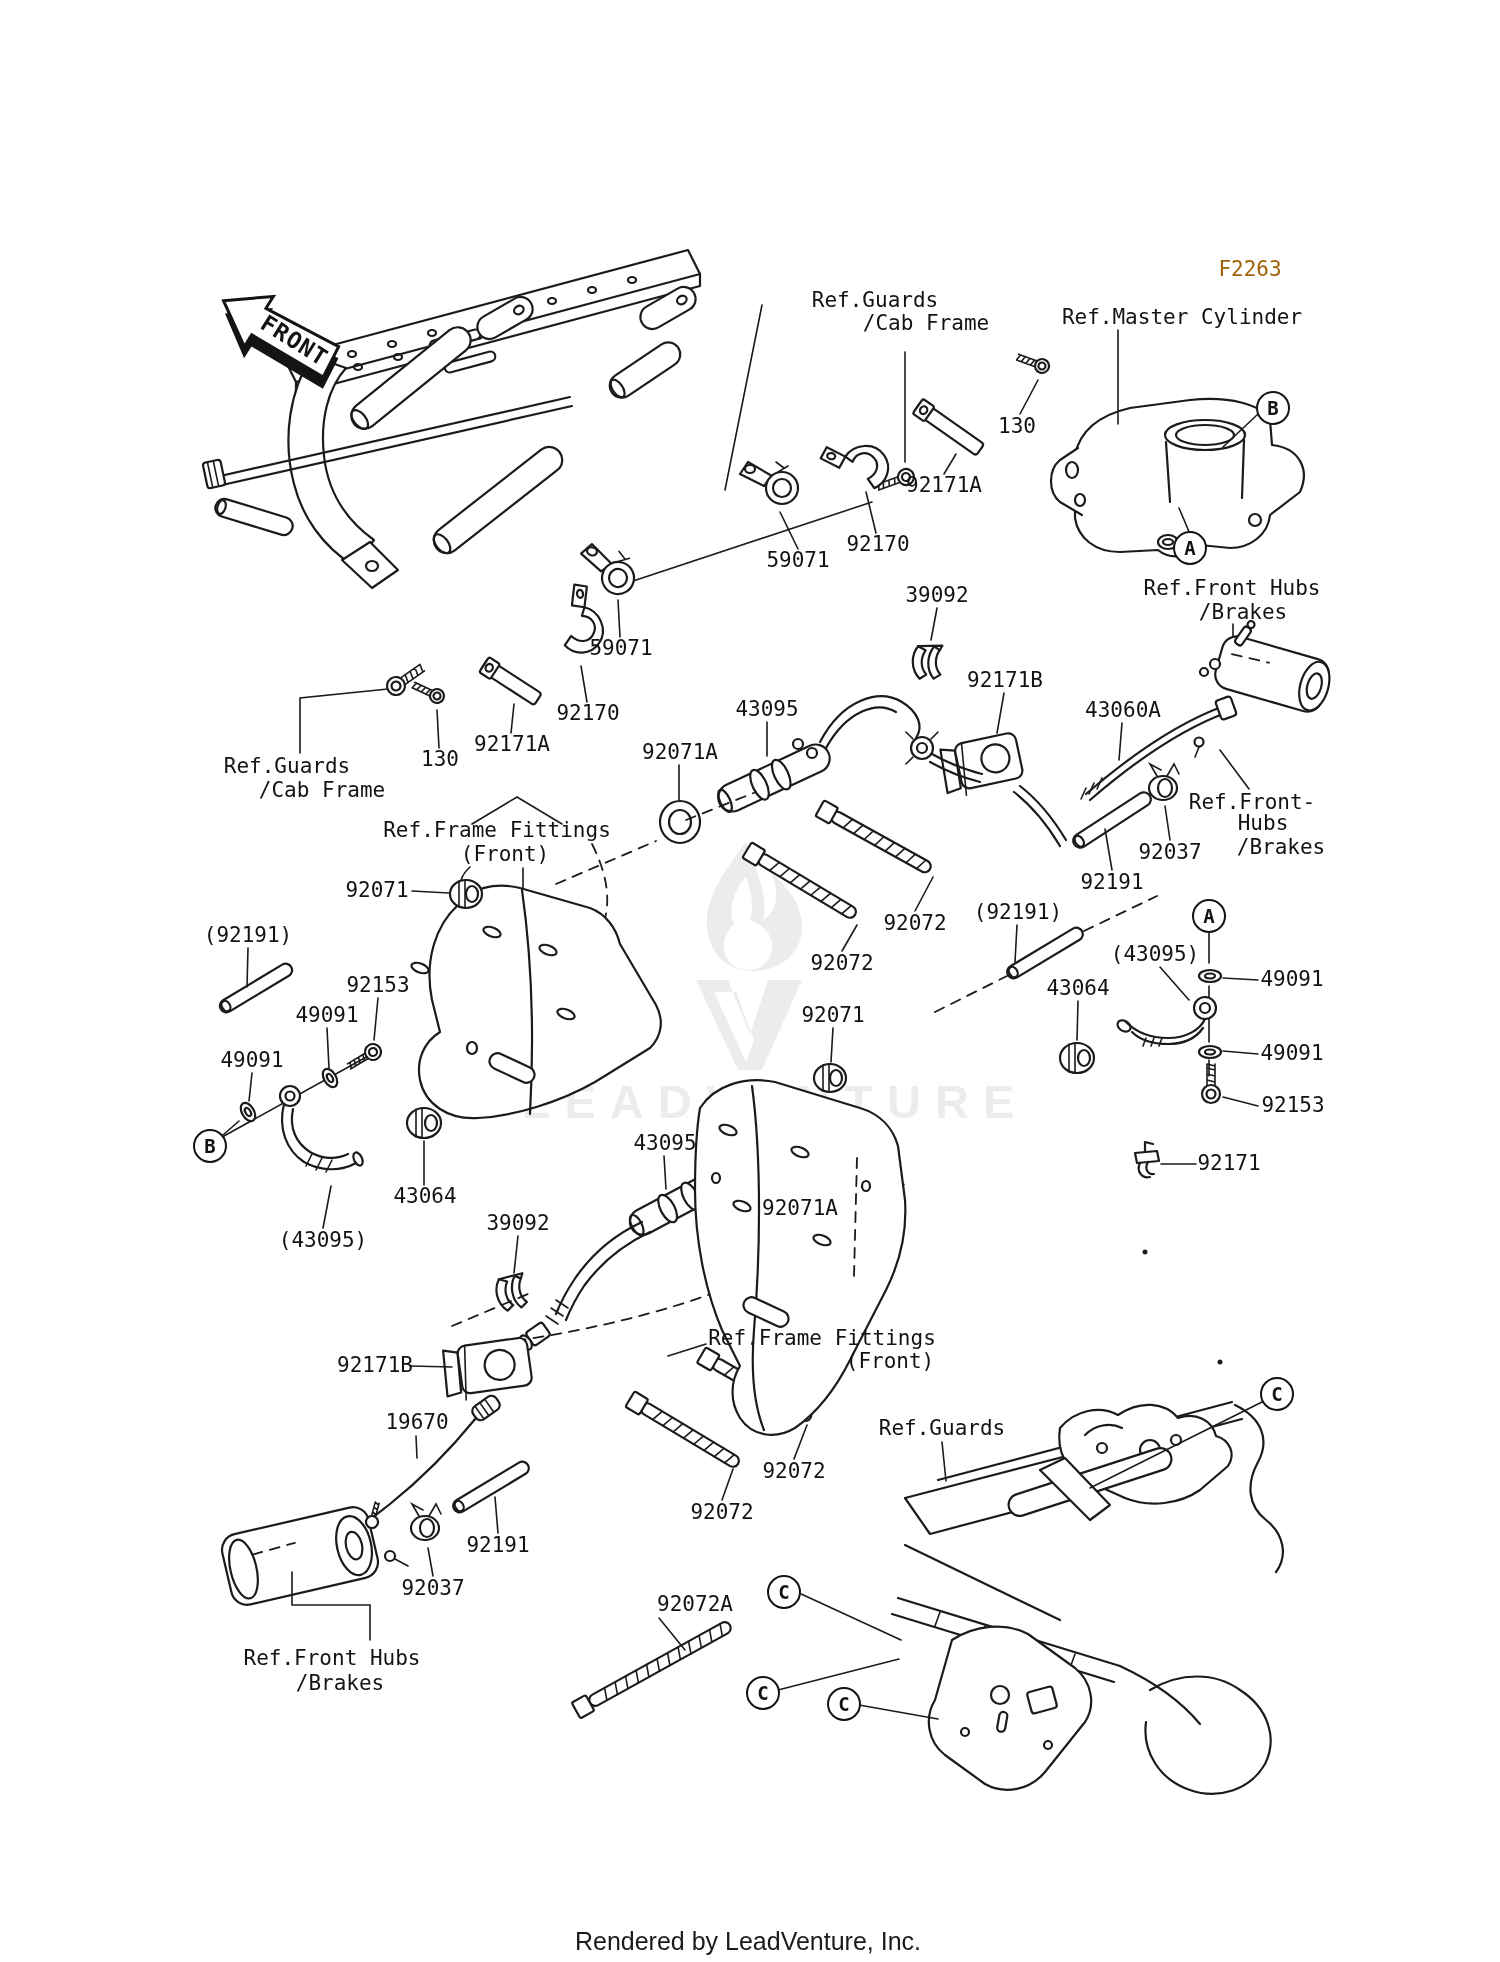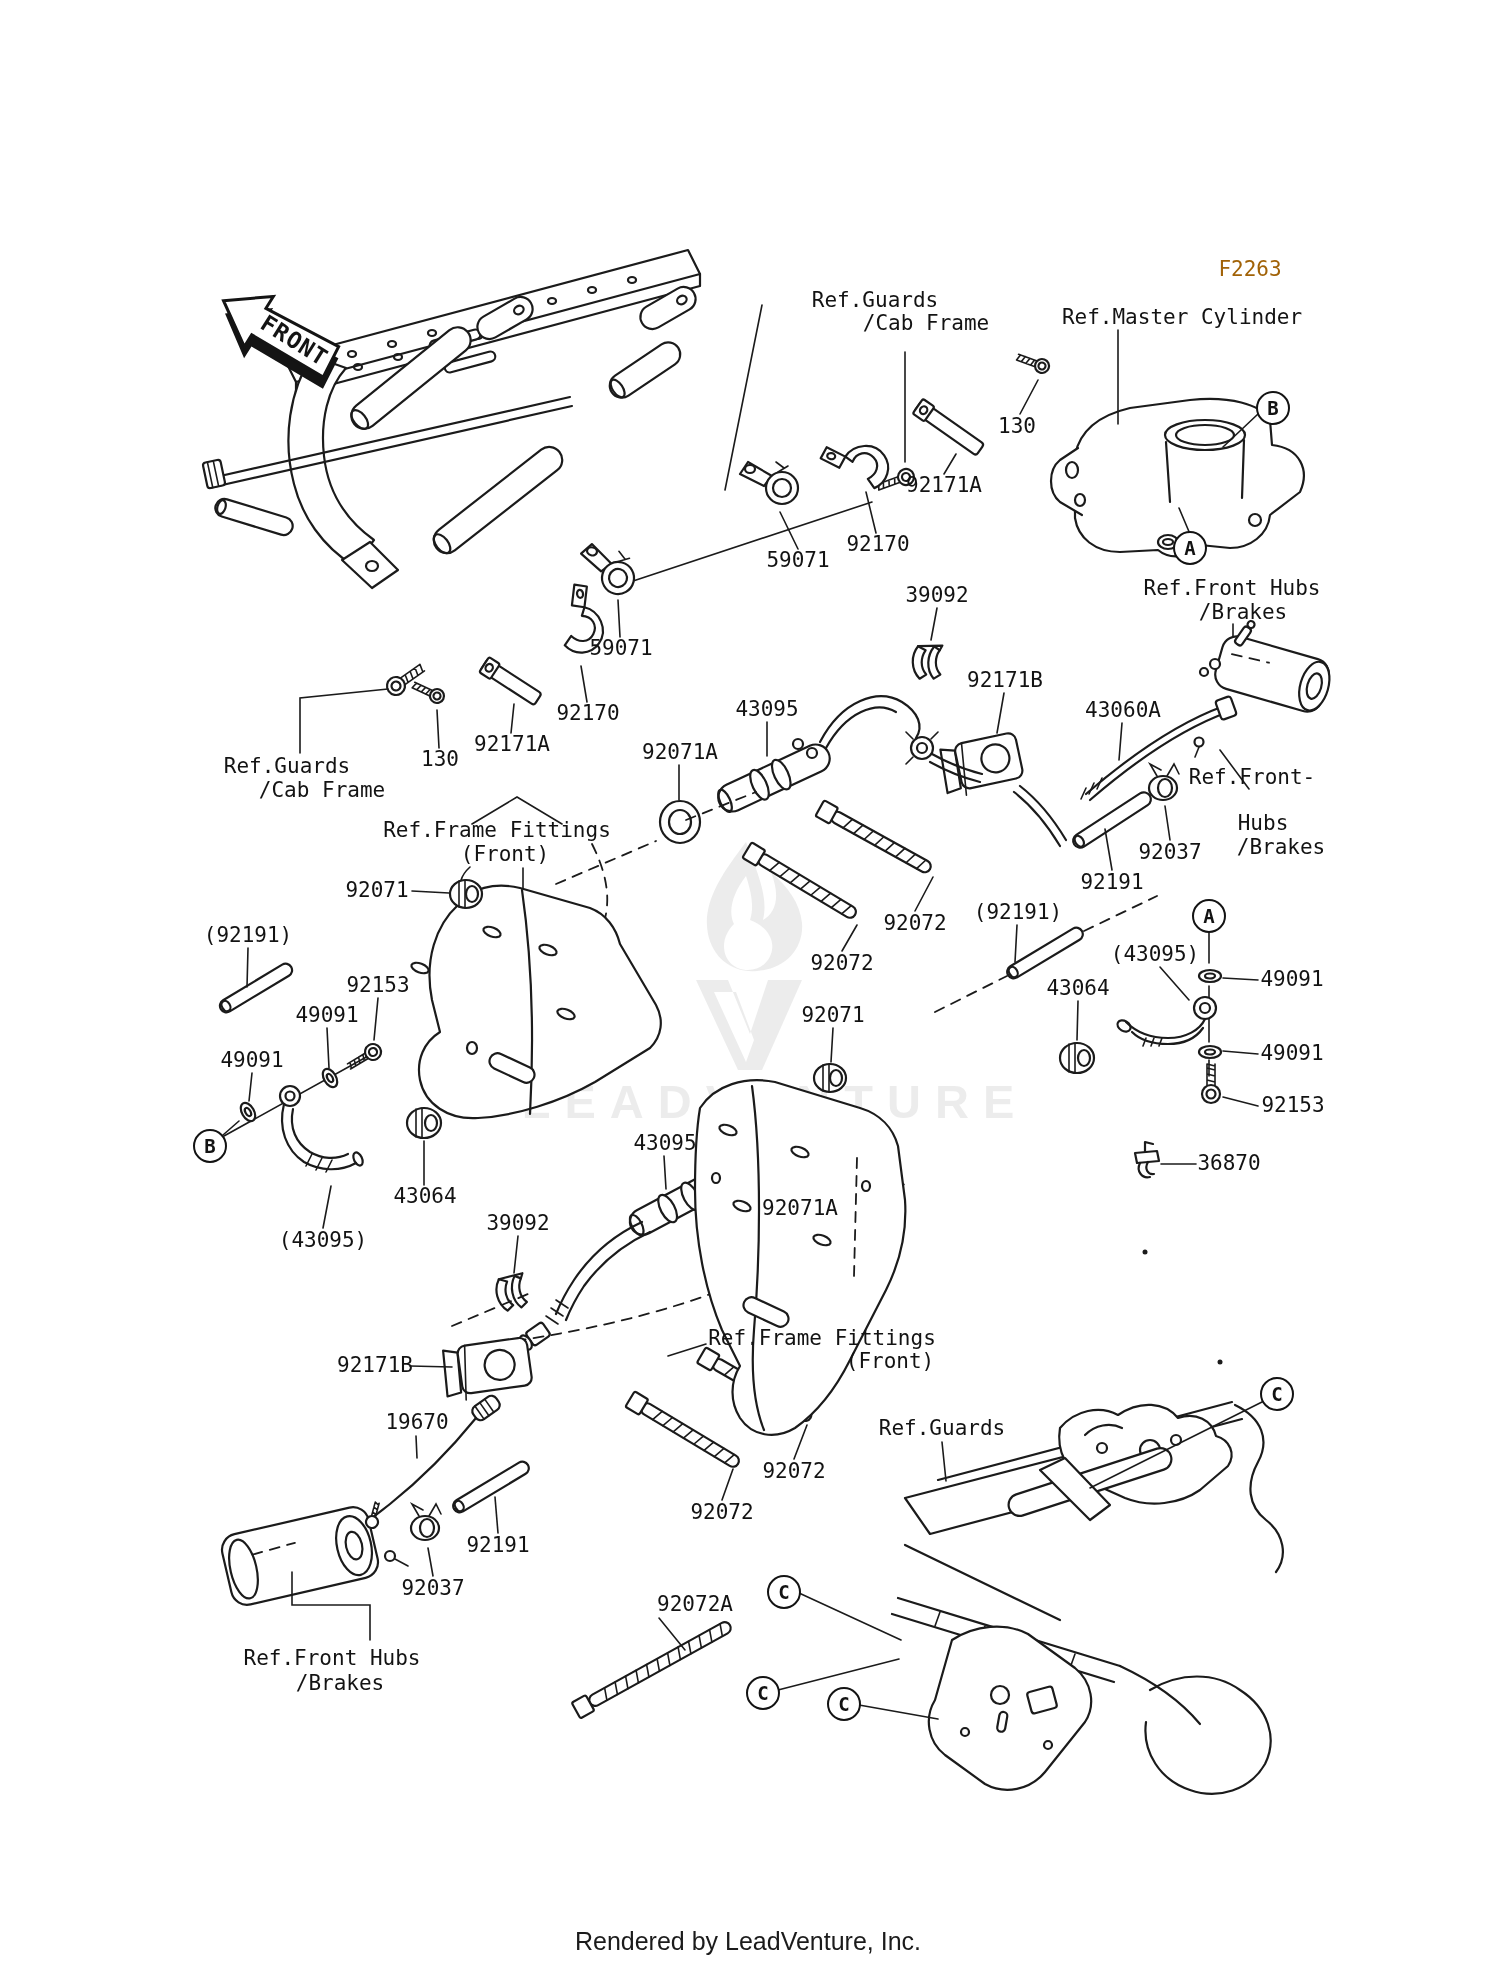--- a/index.html
+++ b/index.html
@@ -562,29 +562,29 @@
       <div class="part-label" style="left: 498px; top: 1546px;">92191</div>
       <div class="part-label" style="left: 433px; top: 1589px;">92037</div>
       <div class="part-label" style="left: 332px; top: 1659px;">Ref.Front Hubs</div>
       <div class="part-label" style="left: 340px; top: 1684px;">/Brakes</div>
       <div class="part-label" style="left: 915px; top: 924px;">92072</div>
       <div class="part-label" style="left: 842px; top: 964px;">92072</div>
       <div class="part-label" style="left: 1018px; top: 913px;">(92191)</div>
       <div class="part-label" style="left: 833px; top: 1016px;">92071</div>
       <div class="part-label" style="left: 1112px; top: 883px;">92191</div>
       <div class="part-label" style="left: 1170px; top: 853px;">92037</div>
-      <div class="part-label" style="left: 1252px; top: 778px;">Ref.Front-</div>
+      <div class="part-label" style="left: 1252px; top: 803px;">Ref.Front-</div>
       <div class="part-label" style="left: 1263px; top: 824px;">Hubs</div>
       <div class="part-label" style="left: 1281px; top: 848px;">/Brakes</div>
       <div class="part-label" style="left: 1155px; top: 955px;">(43095)</div>
       <div class="part-label" style="left: 1078px; top: 989px;">43064</div>
       <div class="part-label" style="left: 1292px; top: 980px;">49091</div>
       <div class="part-label" style="left: 1292px; top: 1054px;">49091</div>
       <div class="part-label" style="left: 1293px; top: 1106px;">92153</div>
-      <div class="part-label" style="left: 1229px; top: 1164px;">36870</div>
+      <div class="part-label" style="left: 1229px; top: 1164px;">92171</div>
       <div class="part-label" style="left: 822px; top: 1339px;">Ref.Frame Fittings</div>
       <div class="part-label" style="left: 890px; top: 1362px;">(Front)</div>
       <div class="part-label" style="left: 794px; top: 1472px;">92072</div>
       <div class="part-label" style="left: 722px; top: 1513px;">92072</div>
       <div class="part-label" style="left: 658px; top: 1605px; margin-left: 37px;">92072A</div>
       <div class="part-label" style="left: 942px; top: 1429px;">Ref.Guards</div>
     </div>
   <div id="rings">
       <div class="ring-letter" style="left: 1273px; top: 408px;">B</div>
       <div class="ring-letter" style="left: 1190px; top: 548px;">A</div>

